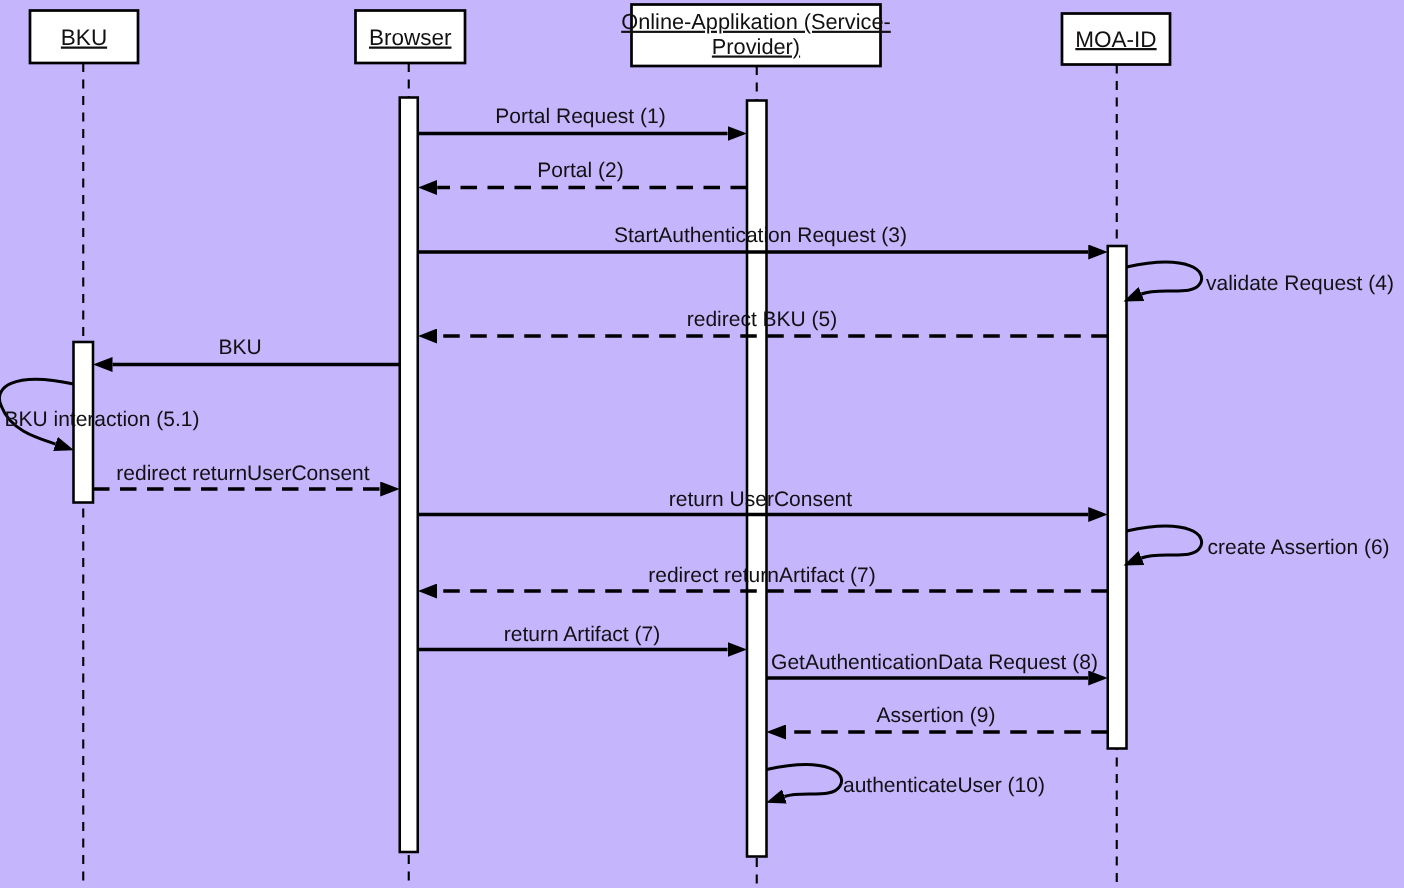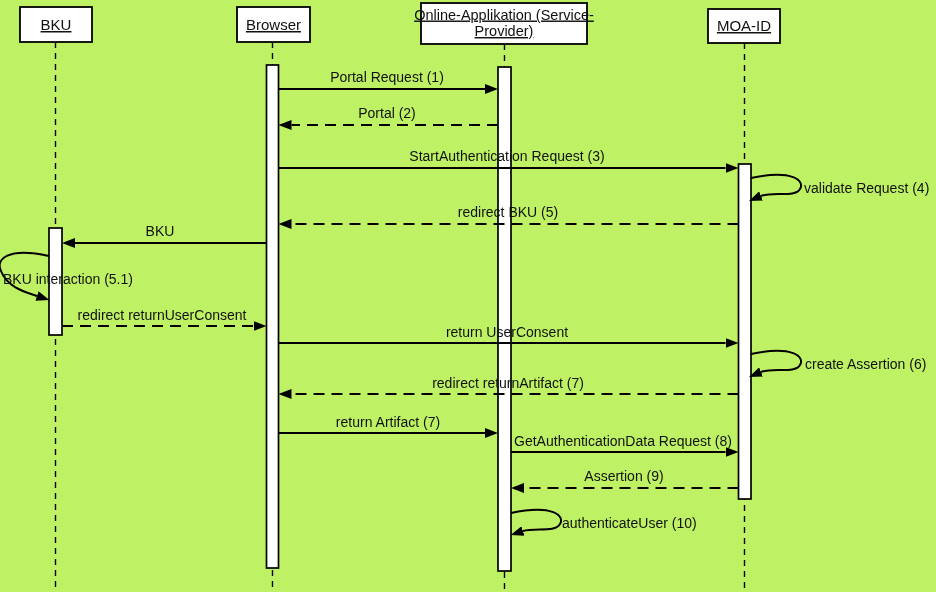--- a/index.html
+++ b/index.html
@@ -1,16 +1,16 @@
 <!DOCTYPE html>
 <html><head>
 <meta charset="utf-8">
 <style>
   html,body { margin:0; padding:0; background:#ffffff; }
-  .page { position:relative; width:936px; height:592px; background:#bef264; overflow:hidden; }
+  .page { position:relative; width:936px; height:592px; background:#c4b5fd; overflow:hidden; }
   svg { display:block; }
   svg text { font-family:"Liberation Sans", sans-serif; fill:#111111; }
   .actor-name { font-size:15px; text-decoration:underline; }
   .actor-name-small { font-size:14.5px; text-decoration:underline; }
   .msg-label { font-size:14px; }
   .box { fill:#ffffff; stroke:#000000; stroke-width:1.8; }
   .activation { fill:#ffffff; stroke:#000000; stroke-width:1.7; }
   .lifeline { stroke:#000000; stroke-width:1.4; stroke-dasharray:6 5; fill:none; }
   .msg { stroke:#000000; stroke-width:2.2; fill:none; }
   .dashed { stroke-dasharray:11 7; }

